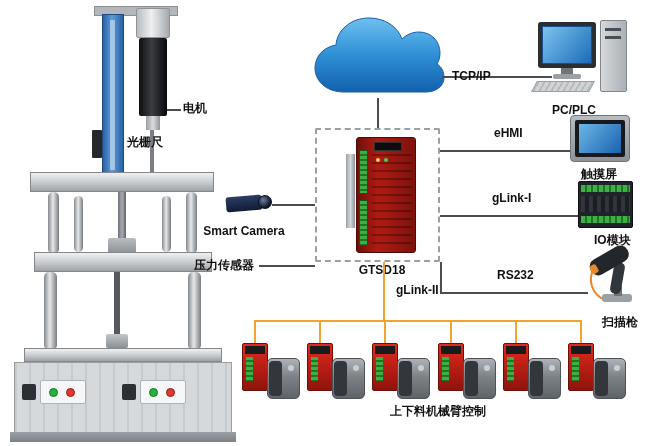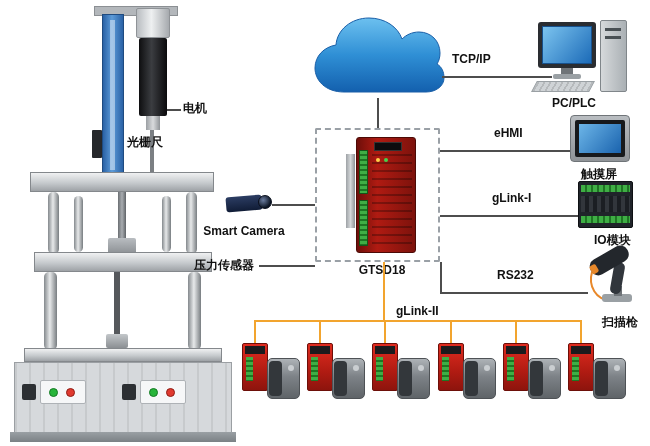--- a/index.html
+++ b/index.html
@@ -168,30 +168,30 @@
   <div class="abs ctrl-body"></div>
   <div class="abs ctrl-display"></div>
   <div class="abs green-term ctrl-term1"></div>
   <div class="abs green-term ctrl-term2"></div>
   <div class="abs ctrl-panel"></div>
   <div class="abs led" style="left:376px;top:158px;background:#ffd24a;"></div>
   <div class="abs led" style="left:384px;top:158px;background:#45d14b;"></div>
   <div class="label center gtsd-label" style="left:344px;top:263px;width:76px;">GTSD18</div>
 
   <div class="line" style="left:442px;top:76px;width:110px;height:2px;"></div>
-  <div class="label" style="left:452px;top:52px;">TCP/IP</div>
+  <div class="label" style="left:452px;top:69px;">TCP/IP</div>
   <div class="abs pc-tower"></div>
   <div class="abs tower-slot" style="top:28px;"></div>
   <div class="abs tower-slot" style="top:36px;"></div>
   <div class="abs pc-monitor"></div>
   <div class="abs pc-screen"></div>
   <div class="abs pc-stand"></div>
   <div class="abs pc-base"></div>
   <div class="abs pc-keyboard"></div>
-  <div class="label" style="left:552px;top:96px;">PC/PLC</div>
+  <div class="label" style="left:552px;top:103px;">PC/PLC</div>
 
   <div class="line" style="left:440px;top:150px;width:130px;height:2px;"></div>
   <div class="label" style="left:494px;top:126px;">eHMI</div>
   <div class="abs hmi-outer"></div>
   <div class="abs hmi-bezel"></div>
   <div class="abs hmi-screen"></div>
   <div class="label" style="left:581px;top:166px;">触摸屏</div>
 
   <div class="line" style="left:440px;top:215px;width:138px;height:2px;"></div>
   <div class="label" style="left:492px;top:191px;">gLink-I</div>
@@ -212,21 +212,21 @@
         <rect x="26" y="24" width="11" height="32" rx="5" fill="#31363c"></rect>
       </g>
     <g transform="rotate(-30 23 22)">
       <rect x="2" y="14" width="42" height="17" rx="8" fill="#23272c"></rect>
       <rect x="2" y="18" width="7" height="9" rx="2" fill="#e8882a"></rect>
     </g>
   </svg>
   <div class="label" style="left:602px;top:314px;">扫描枪</div>
 
   <div class="oline" style="left:383px;top:262px;width:2px;height:60px;"></div>
-  <div class="label" style="left:396px;top:304px;">gLink-II</div>
+  <div class="label" style="left:396px;top:283px;">gLink-II</div>
   <div class="oline" style="left:255px;top:320px;width:327px;height:2px;"></div>
 
   <div class="units">
     <div class="unit">
       <div class="drop"></div>
       <div class="drive"></div>
       <div class="servo"></div>
     </div>
   <div class="unit">
       <div class="drop"></div>
@@ -248,14 +248,15 @@
       <div class="drive"></div>
       <div class="servo"></div>
     </div>
       <div class="unit">
       <div class="drop"></div>
       <div class="drive"></div>
       <div class="servo"></div>
     </div>
     </div>
 
+  <div class="label center" style="left:378px;top:403px;width:120px;">上下料机械臂控制</div>
 
 </div>
 
 </body></html>

